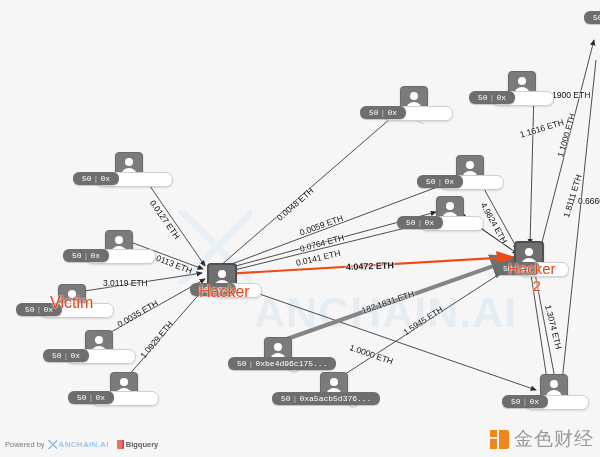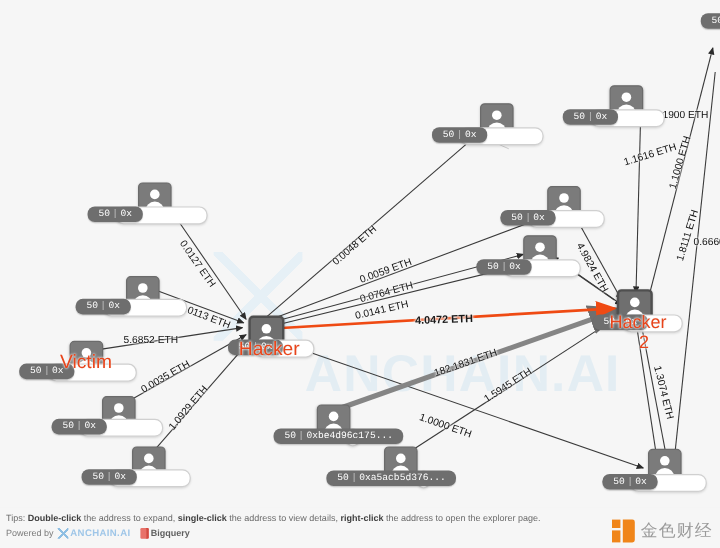--- a/index.html
+++ b/index.html
@@ -118,21 +118,21 @@
   .brand .bmark{
     width:19px;height:19px;position:relative;
   }
   .brand .bmark i{
     position:absolute;display:block;background:#f08519;
   }
   .brand .bmark i.a{left:0;top:0;width:7px;height:7px;}
   .brand .bmark i.b{left:9px;top:0;width:10px;height:19px;border-radius:0 2px 2px 0;}
   .brand .bmark i.c{left:0;top:9px;width:7px;height:10px;}
   .brand .btext{
-    font-size:14px;color:#9a9a9a;letter-spacing:1px;
+    font-size:19px;color:#9a9a9a;letter-spacing:1px;
     font-family:"DejaVu Sans", sans-serif;
   }
 </style>
 </head>
 <body>
 
 <div id="stage">
 
   <div class="watermark">
     <div class="wm-logo"></div>
@@ -187,21 +187,21 @@
     <g stroke="#c9c9c9" stroke-width="0.8" fill="none">
       <path d="M122,166 L140,174"></path>
       <path d="M112,244 L130,252"></path>
       <path d="M118,386 L135,394"></path>
       <path d="M406,116 L424,124"></path>
     </g>
   </svg>
 
   <div class="elabel" style="left:152px;top:196px;transform:rotate(55deg);">0.0127 ETH</div>
   <div class="elabel" style="left:150px;top:250px;transform:rotate(21deg);">0.0113 ETH</div>
-  <div class="elabel" style="left:103px;top:278px;">5.6852 ETH</div>
+  <div class="elabel" style="left:103px;top:278px;">3.0119 ETH</div>
   <div class="elabel" style="left:118px;top:320px;transform:rotate(-30deg);">0.0035 ETH</div>
   <div class="elabel" style="left:142px;top:352px;transform:rotate(-50deg);">1.0929 ETH</div>
 
   <div class="elabel" style="left:278px;top:214px;transform:rotate(-41deg);">0.0048 ETH</div>
   <div class="elabel" style="left:300px;top:228px;transform:rotate(-20deg);">0.0059 ETH</div>
   <div class="elabel" style="left:300px;top:244px;transform:rotate(-15deg);">0.0764 ETH</div>
   <div class="elabel" style="left:296px;top:258px;transform:rotate(-13deg);">0.0141 ETH</div>
   <div class="elabel hi" style="left:346px;top:262px;transform:rotate(-2deg);">4.0472 ETH</div>
 
   <div class="elabel" style="left:362px;top:306px;transform:rotate(-19deg);">182.1831 ETH</div>
@@ -362,24 +362,20 @@
     </div>
   </div>
 
   <div class="node">
     <div class="addr-badge" style="left:584px;top:11px;">
       <span>50</span>
     </div>
   </div>
 
   <div class="footer">
-    <div class="tips">
-      <span>Tips:</span>
-      <b>Double-click</b><span> the address to expand, </span><b>single-click</b><span> the address to view details, </span><b>right-click</b><span> the address to open the explorer page.</span>
-    </div>
     <div class="powered">
       <span>Powered by</span>
       <span class="anchain">
         <span class="mark"></span>
         <span>ANCHAIN.AI</span>
       </span>
       <span class="bigquery">
         <span class="mark"></span>
         <span>Bigquery</span>
       </span>

